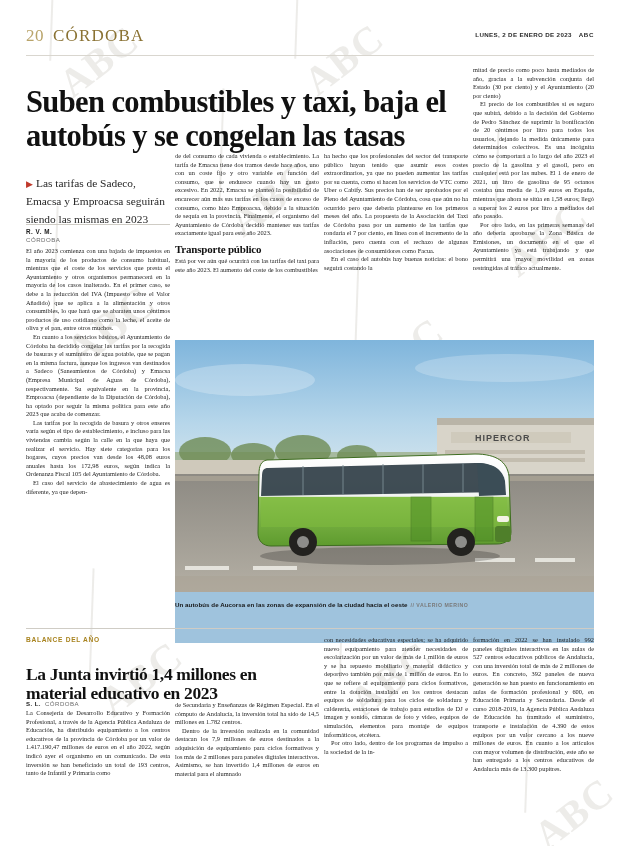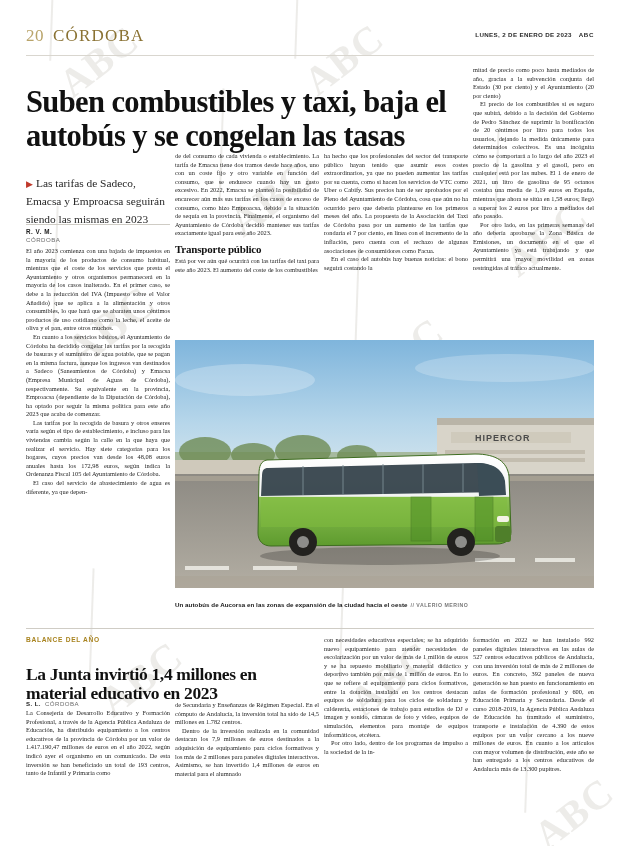--- a/index.html
+++ b/index.html
@@ -54,21 +54,21 @@
   .col p.first{text-indent:0;}
   .subhead{font-size:11px;font-weight:700;line-height:1.1;margin:5px 0 2px;
        letter-spacing:-.2px;color:#111;font-family:Liberation Serif, serif;}
 
   #col1{left:26px;top:247px;width:144px;}
   #col2{left:175px;top:152px;width:144px;}
   #col3{left:324px;top:152px;width:144px;}
   #col4{left:473px;top:66px;width:121px;}
 
   
-  .photo{position:absolute;left:175px;top:340px;width:419px;height:248px;
+  .photo{position:absolute;left:175px;top:340px;width:419px;height:303px;
       overflow:hidden;background:#9fc3dd;}
   .photo svg{display:block;}
   .caption{position:absolute;left:175px;top:601px;width:419px;
       font-family:"Liberation Sans",sans-serif;font-size:6.2px;font-weight:700;
       color:#151515;letter-spacing:.05px;}
   .caption .credit{font-weight:600;font-size:5.2px;color:#7a7a7a;letter-spacing:.5px;margin-left:3px;}
 
   
   .rule-mid{position:absolute;left:26px;right:26px;top:628px;height:1px;background:#cfccc5;}
   .eyebrow{position:absolute;left:26px;top:636px;

